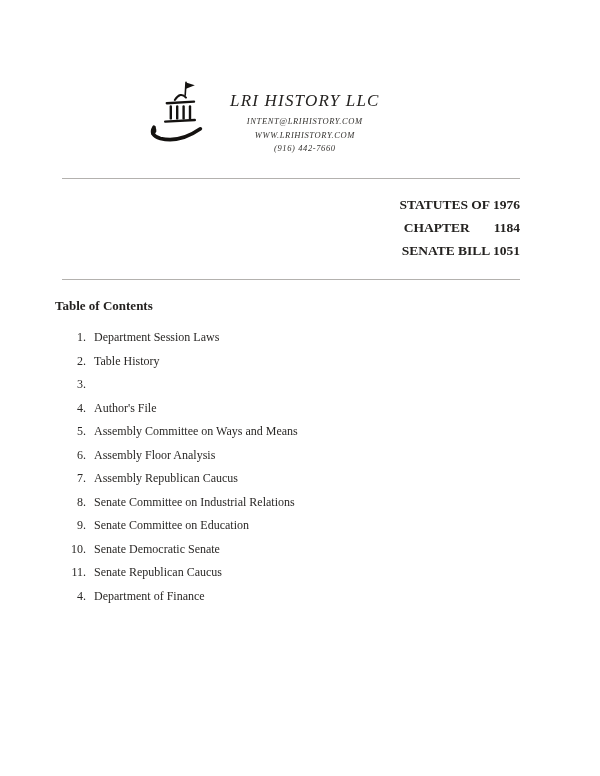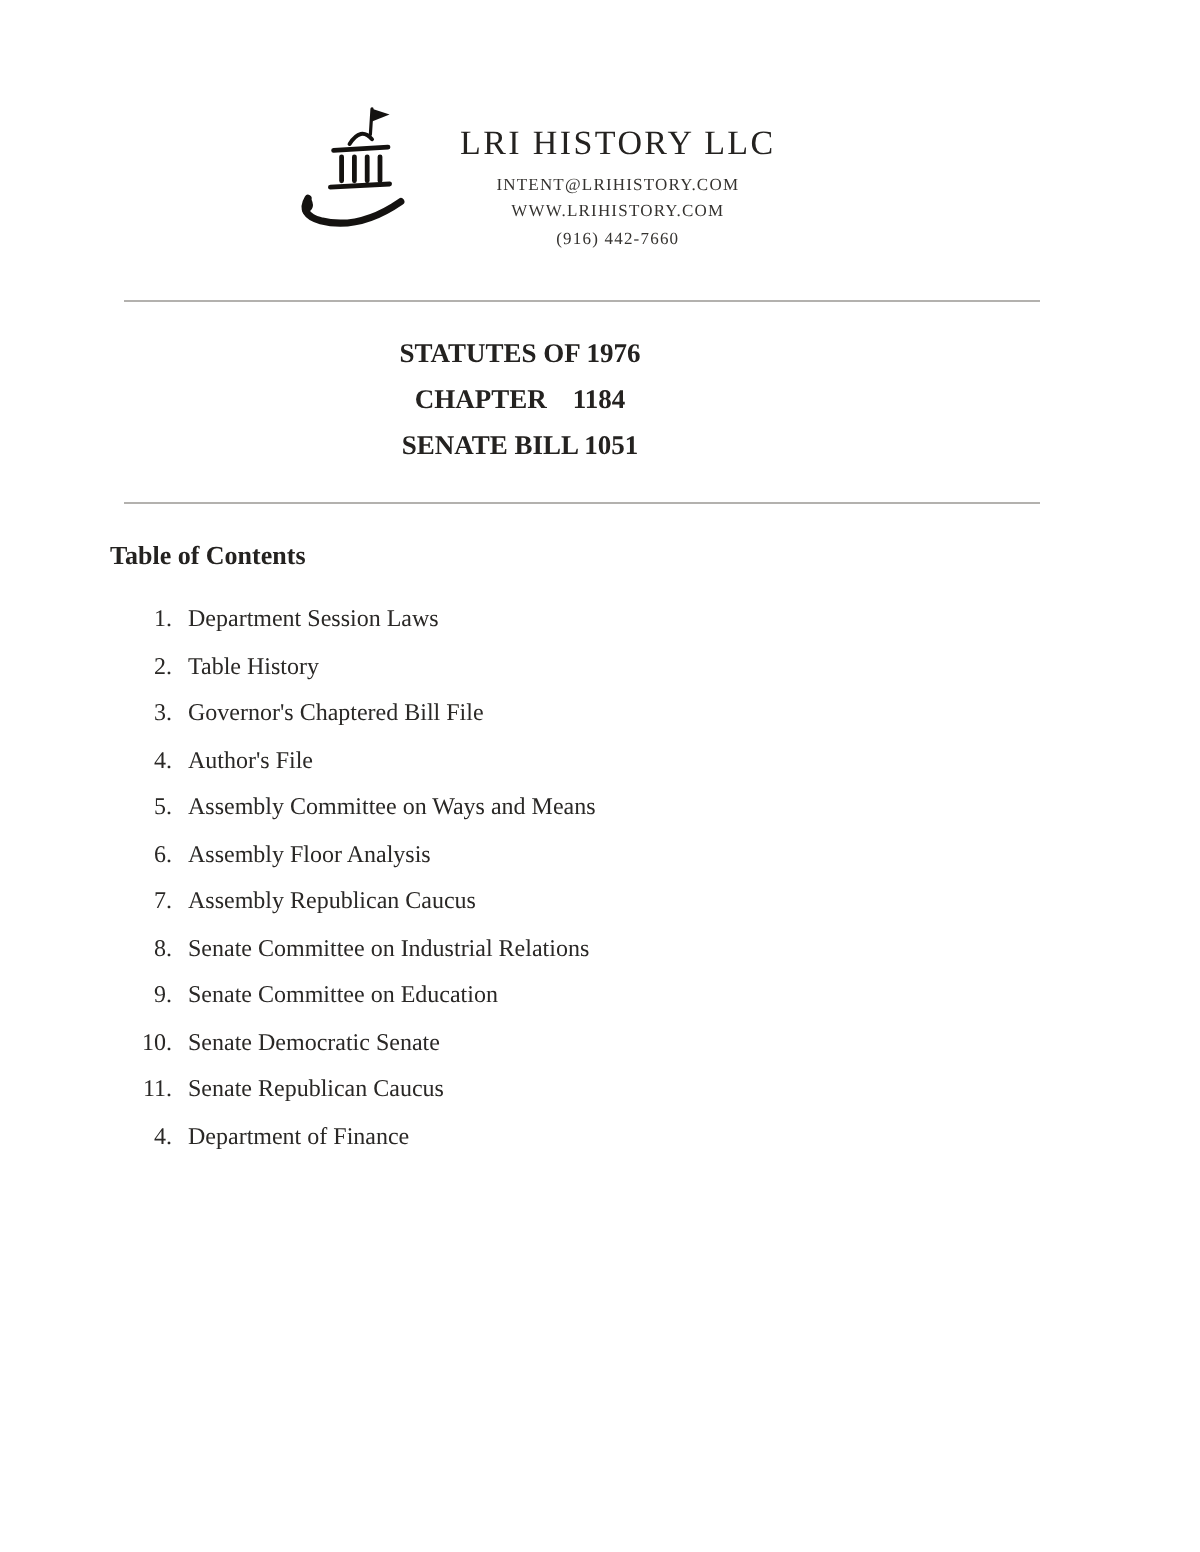--- a/index.html
+++ b/index.html
@@ -11,22 +11,23 @@
     margin: 0 auto;
     background: #ffffff;
     font-family: "Liberation Serif", serif;
     color: #1f1d1b;
     overflow: hidden;
   }
 
   
   .letterhead {
     display: flex;
-    align-items: center;
-    padding: 48px 0 0 138px;
+    align-items: flex-end;
+    padding: 76px 0 0 138px;
+    font-style: italic;
   }
   .logo {
     width: 80px;
     height: 80px;
     flex: 0 0 auto;
   }
   .letterhead-text {
     margin-left: 12px;
     padding-top: 12px;
     text-align: center;
@@ -52,27 +53,27 @@
     border-top: 1px solid #b3b1ae;
     margin: 0 80px 0 62px;
     height: 0;
   }
   .rule-1 { margin-top: 22px; }
   .rule-2 { margin-top: 17px; }
 
   
   .reference {
     margin: 14px 80px 0 0;
-    text-align: center;
+    text-align: right;
     font-weight: bold;
     font-size: 13.5px;
     line-height: 23px;
     color: #242220;
   }
-  .reference .chapter-value { margin-left: 13px; }
+  .reference .chapter-value { margin-left: 24px; }
 
   
   .toc-title {
     margin: 18px 16px 0 55px;
     font-weight: bold;
     font-size: 13px;
     color: #242220;
   }
   .toc-list {
     margin-top: 16px;
@@ -147,21 +148,20 @@
     <div class="toc-row">
       <span class="toc-num">1.</span>
       <span class="toc-label">Department Session Laws</span>
     </div>
     <div class="toc-row">
       <span class="toc-num">2.</span>
       <span class="toc-label">Table History</span>
     </div>
     <div class="toc-row">
       <span class="toc-num">3.</span>
-      <span class="toc-label">Governor's Chaptered Bill File</span>
     </div>
     <div class="toc-row">
       <span class="toc-num">4.</span>
       <span class="toc-label">Author's File</span>
     </div>
     <div class="toc-row">
       <span class="toc-num">5.</span>
       <span class="toc-label">Assembly Committee on Ways and Means</span>
     </div>
     <div class="toc-row">

